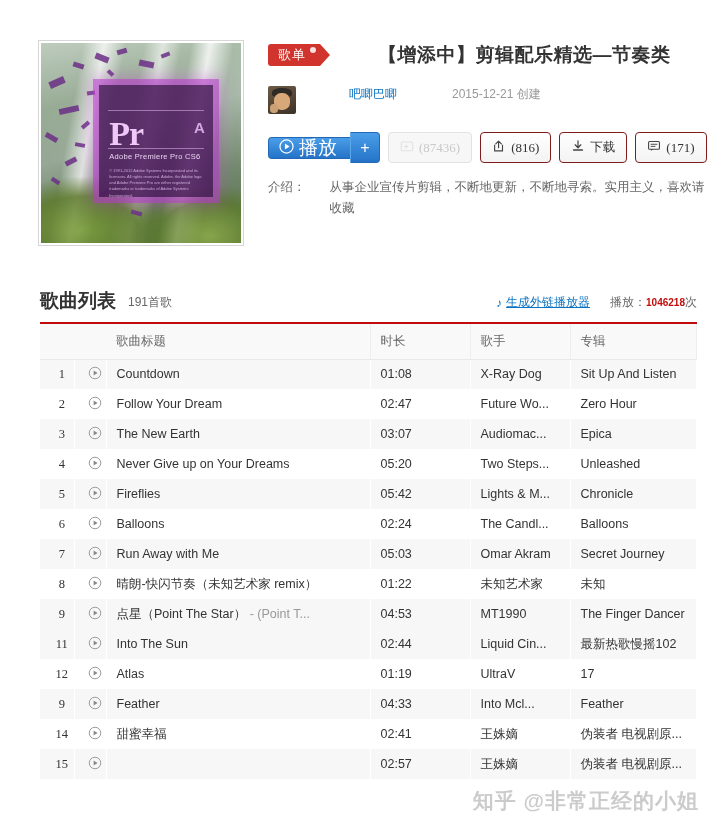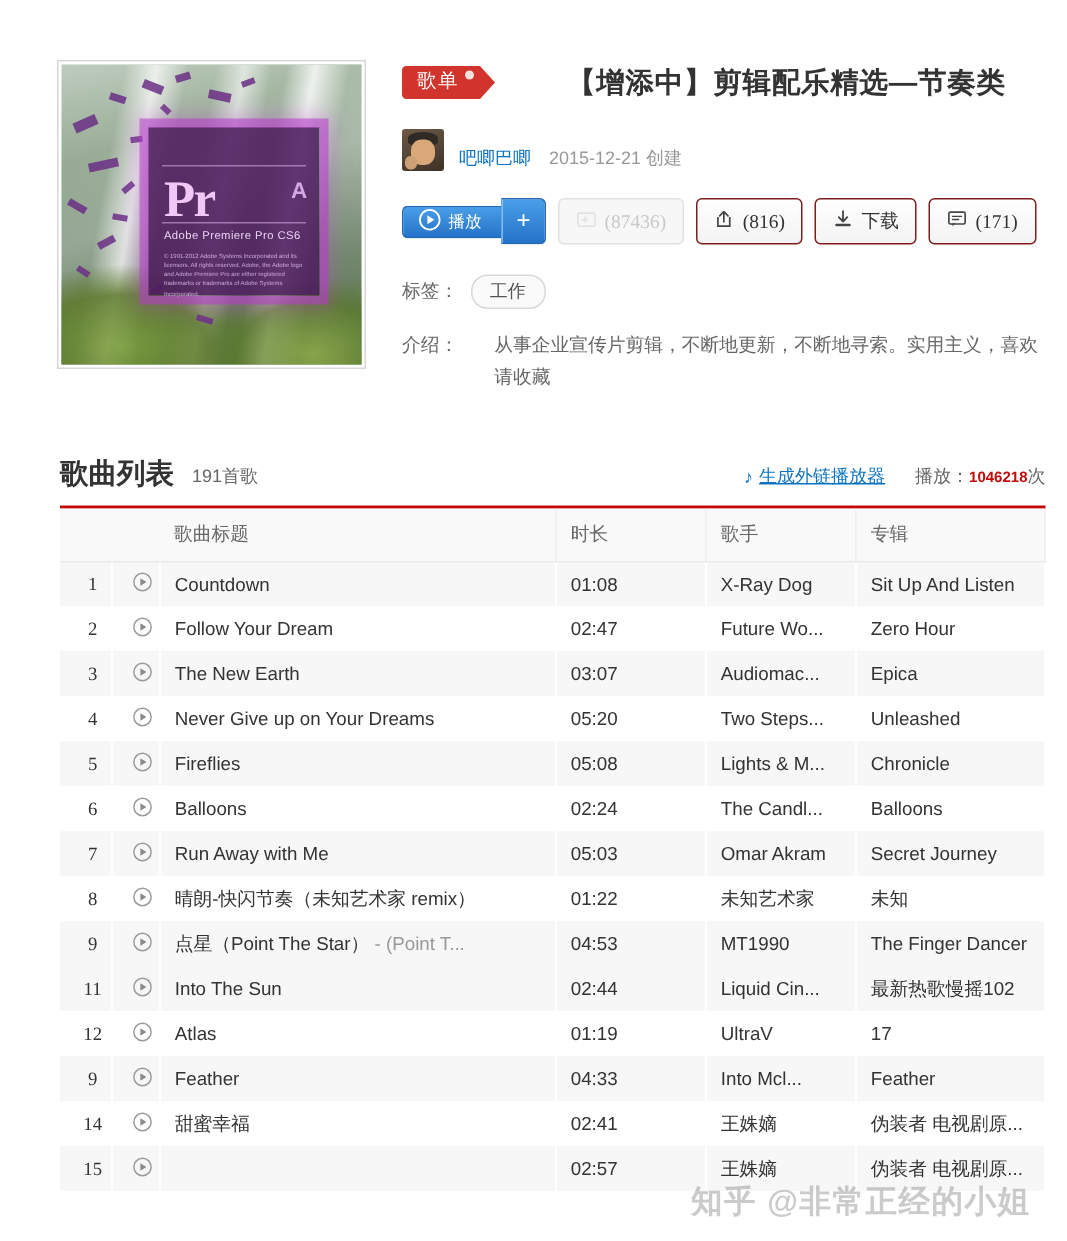--- a/index.html
+++ b/index.html
@@ -100,21 +100,21 @@
     position:absolute; right:4px; top:3px;
     width:6px;height:6px;border-radius:50%;
     background:#fff; opacity:.85;
   }
   .pl-title {
     margin-left: 18px;
     font-size: 19px; font-weight: 700; color: #333;
     letter-spacing: .5px; white-space:nowrap;
   }
 
-  .author-row { display:flex; align-items:flex-end; margin-top: 18px; }
+  .author-row { display:flex; align-items:flex-start; margin-top: 18px; gap: 43px; }
   .avatar {
     width:28px;height:28px;flex:none;border-radius:2px; overflow:hidden;
     background:linear-gradient(160deg,#6d5a46,#3d3127);
     position:relative;
   }
   .avatar .face {
     position:absolute; left:22%; top:26%; width:56%; height:58%;
     border-radius:45%; background:#d9a878;
   }
   .avatar .cap {
@@ -137,21 +137,21 @@
     font-size:12.5px; color:#333; white-space:nowrap;
     cursor:pointer;
   }
   .btn.play-group { padding:0; border:none; background:none; gap:0; }
   .btn-play {
     height:22px; display:flex; align-items:center; gap:5px;
     padding:0 13px 0 10px;
     background: linear-gradient(#4a9ee8,#2573c8);
     border:1px solid #2268b5; border-right:none;
     border-radius:4px 0 0 4px;
-    color:#fff; font-size:11px; cursor:pointer;
+    color:#fff; font-size:19px; cursor:pointer;
   }
   .btn-add {
     height:31px; width:30px;
     display:flex;align-items:center;justify-content:center;
     background: linear-gradient(#4a9ee8,#2573c8);
     border:1px solid #2268b5; border-left:1px solid #5aa8ea;
     border-radius:0 4px 4px 0;
     color:#fff; font-size:16px; line-height:1; cursor:pointer;
   }
   .btn.disabled { color:#c9c9c9; background:#f7f7f7; border-color:#e2e2e2; }
@@ -214,21 +214,21 @@
   .play-circle { display:inline-block; vertical-align:middle; cursor:pointer; }
 
   col.w-num { width:34px; }
   col.w-play { width:32px; }
   col.w-title { width:264px; }
   col.w-dur { width:100px; }
   col.w-art { width:100px; }
   col.w-alb { width:126px; }
 
   .watermark {
-    position:absolute; right:24px; bottom:12px;
+    position:absolute; right:12px; bottom:12px;
     font-size:21px; color:rgba(130,130,130,.42);
     font-weight:700; letter-spacing:1px;
     pointer-events:none; white-space:nowrap;
   }
   .list-clip { height: 462px; overflow:hidden; }
 </style>
 </head>
 <body>
 
 <div class="page">
@@ -343,24 +343,20 @@
               <rect x="1.8" y="2.8" width="12.4" height="9" rx="1.2" fill="none" stroke="#444" stroke-width="1.25"></rect>
               <path d="M4.5 13.6 L4.5 11.3 L7 11.3 Z" fill="#444"></path>
               <path d="M4.6 6 h6.8 M4.6 8.4 h4.6" stroke="#444" stroke-width="1.1" stroke-linecap="round"></path>
             </svg>
           </span>
           <span class="cnt">(171)</span>
         </div>
 
       </div>
 
-      <div class="tag-row">
-        <span class="tag-label">标签：</span>
-        <span class="tag">工作</span>
-      </div>
 
       <div class="desc-row">
         <span class="desc-label">介绍：</span>
         <span class="desc-text">从事企业宣传片剪辑，不断地更新，不断地寻索。实用主义，喜欢请收藏</span>
       </div>
 
     </div>
   </div>
 
   <div class="list-head">
@@ -439,21 +435,21 @@
             <td class="art">Two Steps...</td>
             <td class="alb">Unleashed</td>
           </tr>
           <tr class="odd">
             <td class="num">5</td>
             <td class="pl"><span class="play-circle"><svg width="14" height="14" viewBox="0 0 16 16">
                   <circle cx="8" cy="8" r="6.6" fill="none" stroke="#9a9a9a" stroke-width="1.1"></circle>
                   <path d="M6.4 5.1 L11 8 L6.4 10.9 Z" fill="#8a8a8a"></path>
                 </svg></span></td>
             <td class="ttl"><span>Fireflies</span></td>
-            <td class="dur">05:08</td>
+            <td class="dur">05:42</td>
             <td class="art">Lights &amp; M...</td>
             <td class="alb">Chronicle</td>
           </tr>
           <tr class="even">
             <td class="num">6</td>
             <td class="pl"><span class="play-circle"><svg width="14" height="14" viewBox="0 0 16 16">
                   <circle cx="8" cy="8" r="6.6" fill="none" stroke="#9a9a9a" stroke-width="1.1"></circle>
                   <path d="M6.4 5.1 L11 8 L6.4 10.9 Z" fill="#8a8a8a"></path>
                 </svg></span></td>
             <td class="ttl"><span>Balloons</span></td>

